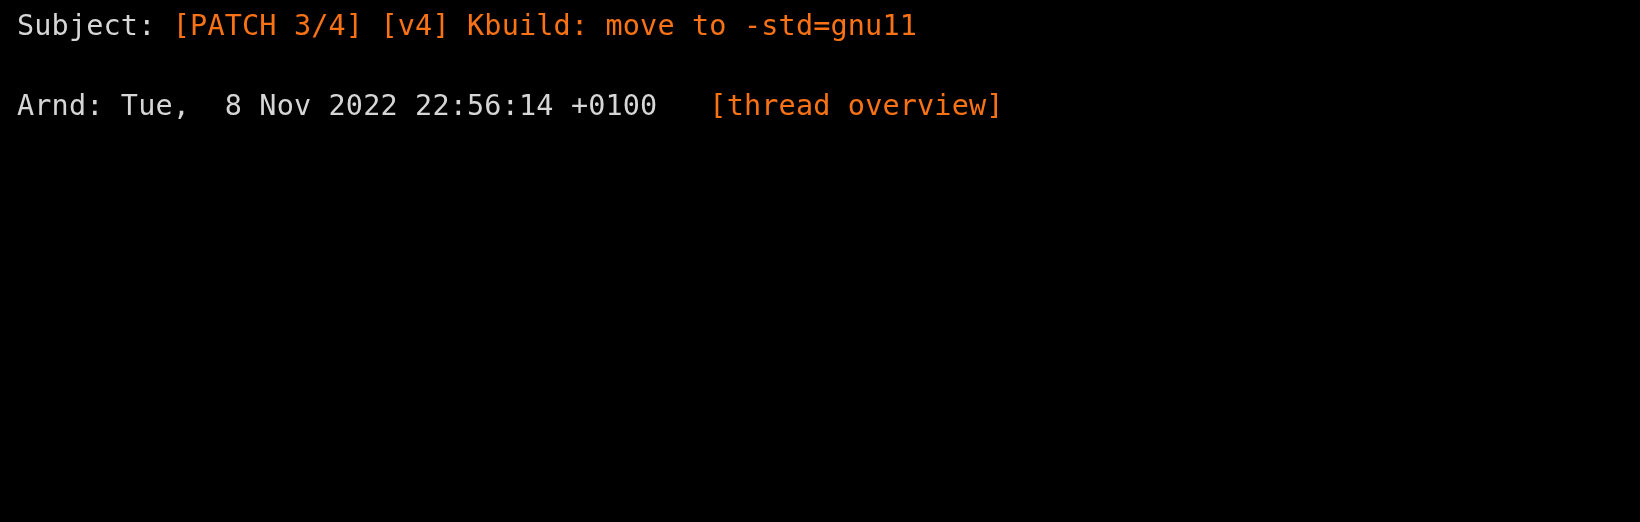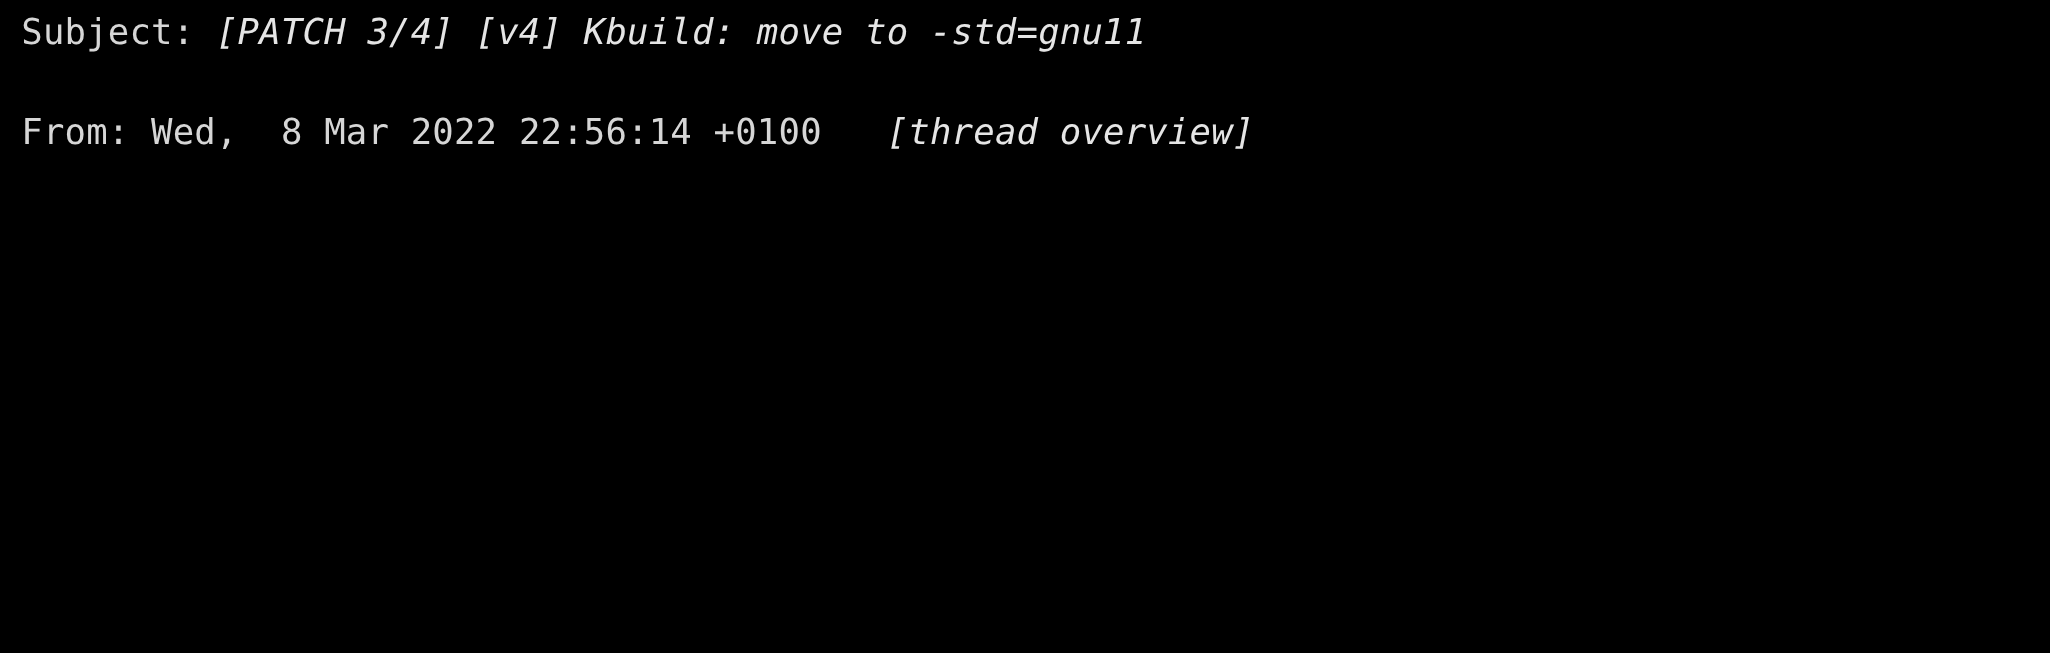--- a/index.html
+++ b/index.html
@@ -33,36 +33,35 @@
     color: #d6d6d6;
     white-space: pre;
     background: transparent;
     -webkit-font-smoothing: antialiased;
   }
   .hdr-label, .plain-text {
     color: #d6d6d6;
     text-align: center;
   }
   a.link, .link {
-    color: #e5e5e5;
+    color: #f97316;
     text-decoration: none;
     cursor: pointer;
-    font-style: italic;
   }
   .line {
     display: block;
     white-space: pre;
   }
 </style>
 </head>
 <body>
 
 <div class="message-view">
   <pre class="plain"><span class="line"><span class="hdr-label">Subject: </span><span class="link">[PATCH 3/4] [v4] Kbuild: move to -std=gnu11</span></span>
-<span class="line"><span class="hdr-label">From: </span><span class="plain-text">Wed,  8 Mar 2022 22:56:14 +0100</span><span class="plain-text">   </span><span class="link">[thread overview]</span></span>
+<span class="line"><span class="hdr-label">Arnd: </span><span class="plain-text">Tue,  8 Nov 2022 22:56:14 +0100</span><span class="plain-text">   </span><span class="link">[thread overview]</span></span>
 <span class="line"> </span>
 <span class="line"> </span>
 
 
 
 
 </pre>
 </div>
 
 </body></html>

